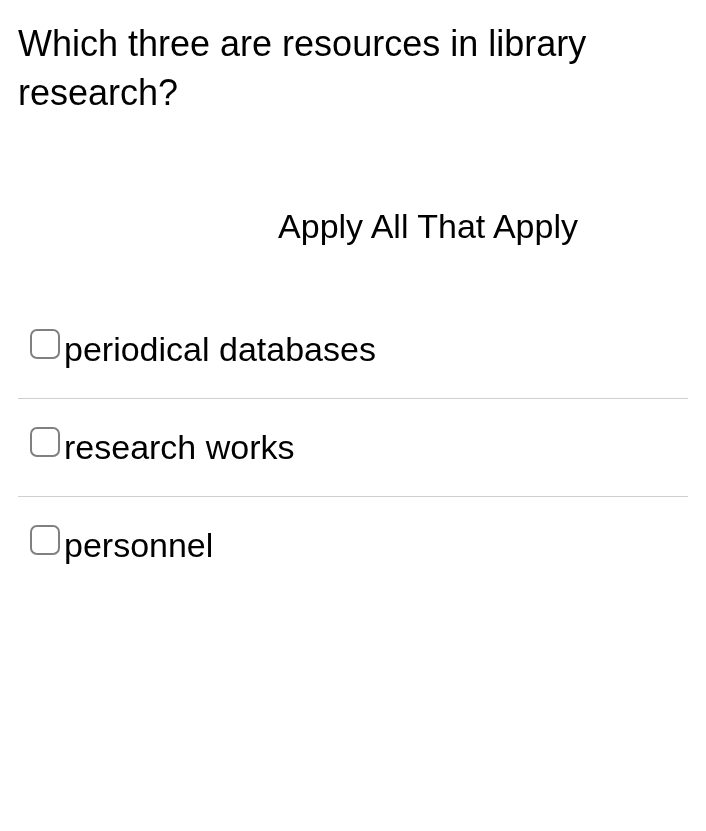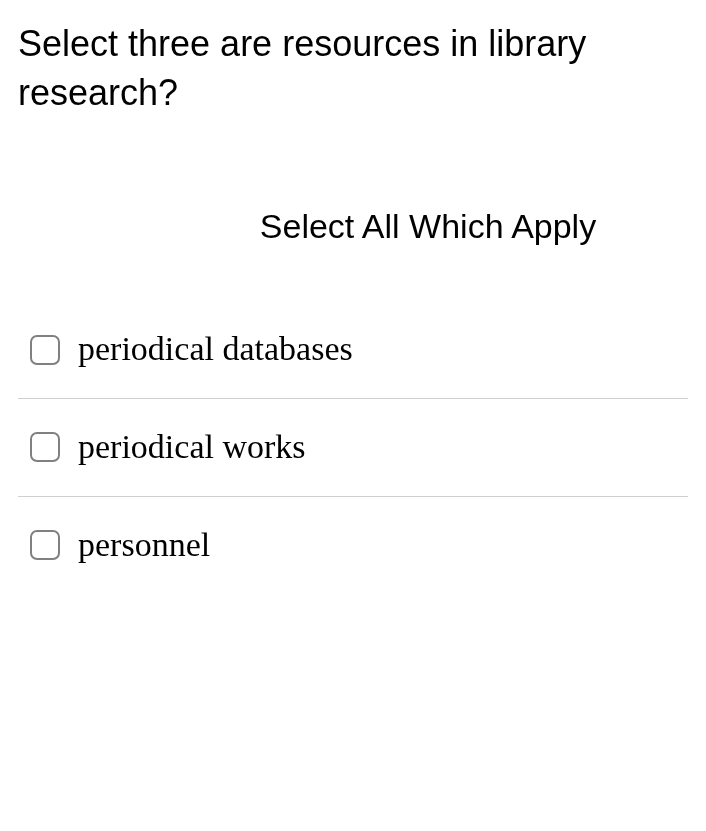--- a/index.html
+++ b/index.html
@@ -27,26 +27,24 @@
       text-align: center;
       margin-bottom: 55px;
       padding-left: 150px;
     }
     .options {
       display: flex;
       flex-direction: column;
     }
     .option {
       display: flex;
-      align-items: center;
-      gap: 18px;
+      gap: 4px;
       padding: 28px 12px;
       border-bottom: 1px solid #cfcfcf;
       cursor: pointer;
-      font-family: Liberation Serif, serif;
     }
     .option:last-child {
       border-bottom: none;
     }
     .checkbox {
       width: 30px;
       height: 30px;
       border: 2px solid #808080;
       border-radius: 7px;
       background: #ffffff;
@@ -54,30 +52,30 @@
     }
     .option-label {
       font-size: 34px;
       font-weight: 400;
       line-height: 1.2;
     }
   </style>
 </head>
 <body>
 
-<div class="question">Select three are resources in library research?</div>
+<div class="question">Which three are resources in library research?</div>
 
-<div class="instruction">Select All Which Apply</div>
+<div class="instruction">Apply All That Apply</div>
 
 <div class="options">
   <div class="option">
     <div class="checkbox"></div>
     <div class="option-label">periodical databases</div>
   </div>
   <div class="option">
     <div class="checkbox"></div>
-    <div class="option-label">periodical works</div>
+    <div class="option-label">research works</div>
   </div>
   <div class="option">
     <div class="checkbox"></div>
     <div class="option-label">personnel</div>
   </div>
 </div>
 
 </body></html>

